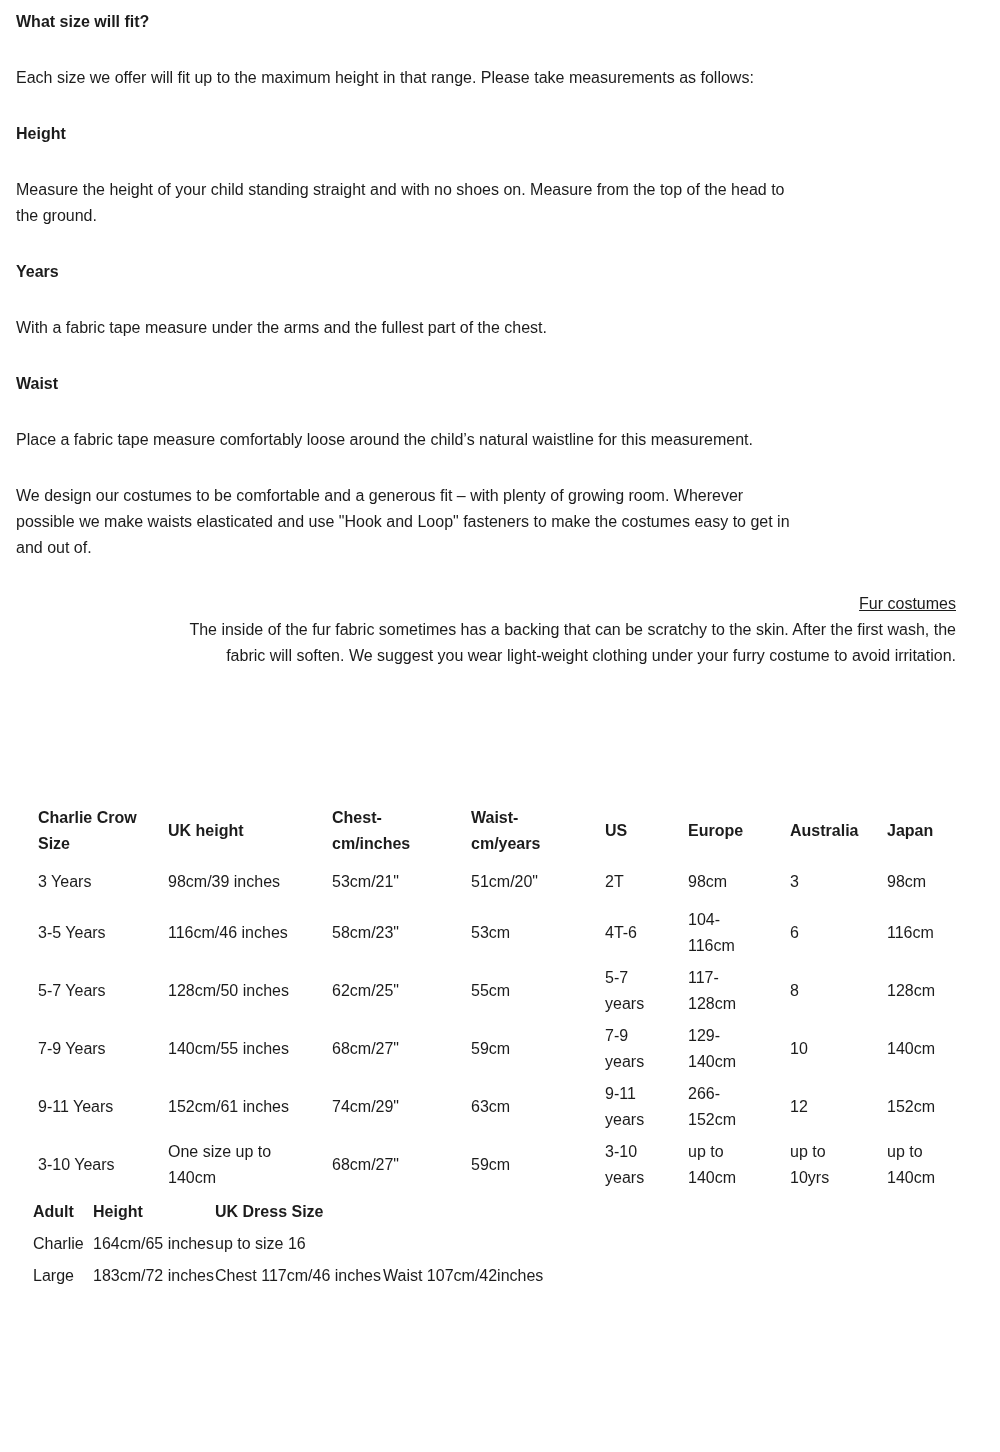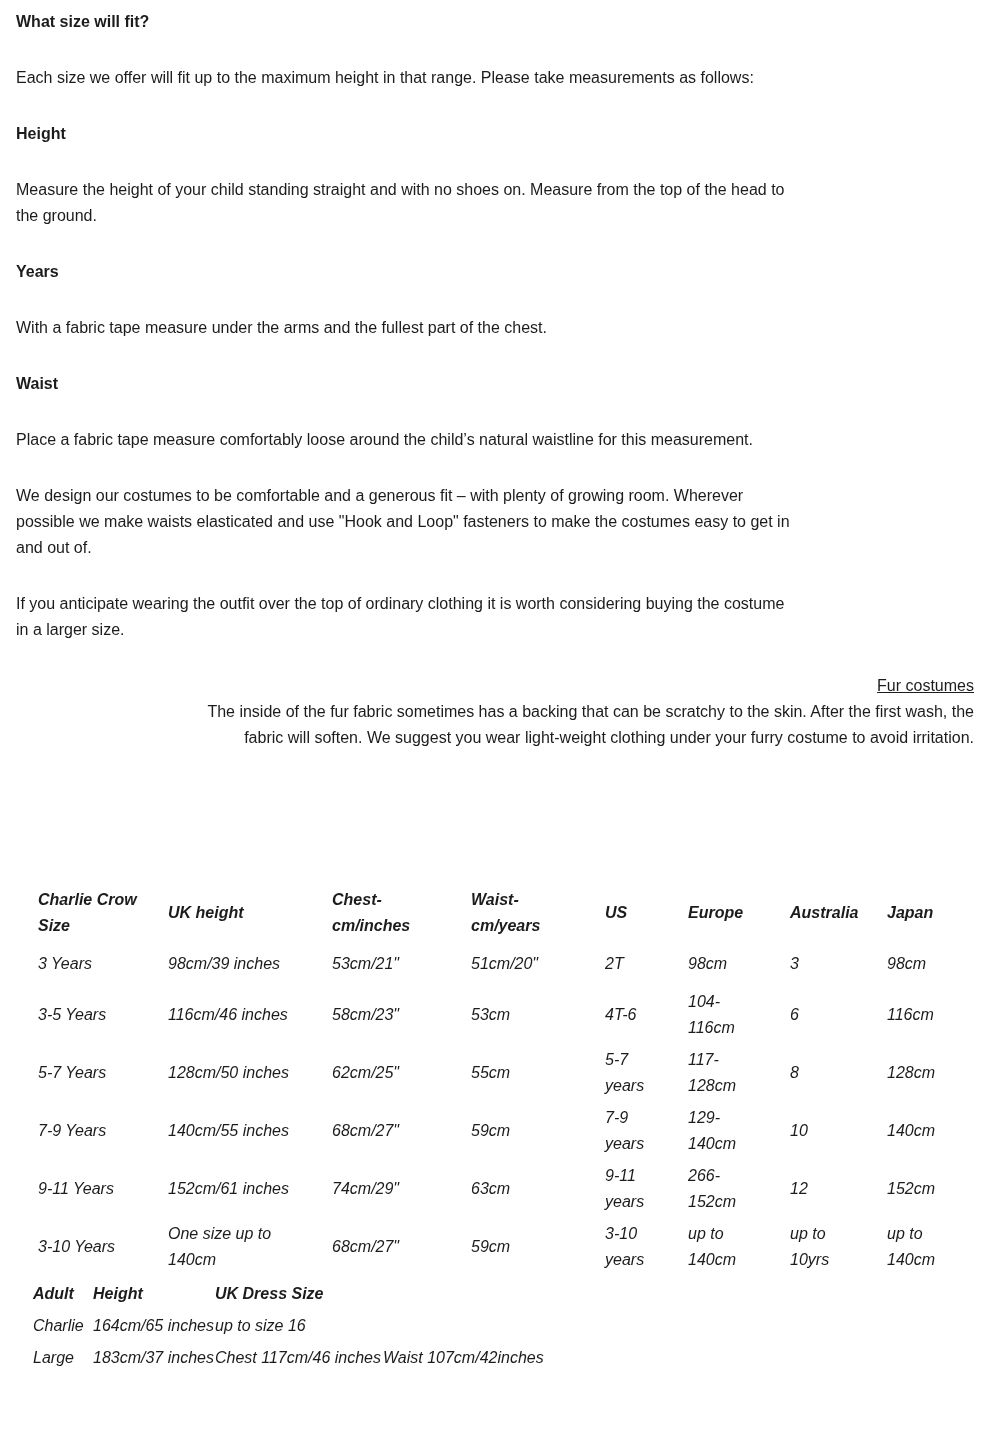--- a/index.html
+++ b/index.html
@@ -10,21 +10,21 @@
   body {
     width: 1000px;
     height: 1452px;
     overflow: hidden;
     font-family: "Liberation Sans", sans-serif;
     font-size: 16px;
     line-height: 26px;
     color: #1c1c1c;
   }
   .doc {
-    padding: 9px 26px 0 16px;
+    padding: 9px 44px 0 16px;
     box-sizing: border-box;
   }
   .doc p {
     margin: 0 0 30px 0;
     white-space: pre-line;
   }
   .h {
     font-weight: 700;
   }
   .underline {
@@ -35,21 +35,20 @@
     text-align: right;
   }
   .doc p.fur-body {
     margin-bottom: 0;
     text-align: right;
   }
   table {
     border-collapse: collapse;
     table-layout: fixed;
     border: none;
-    font-style: italic;
   }
   th, td {
     border: none;
     text-align: left;
     vertical-align: middle;
     white-space: pre-line;
     font-weight: normal;
     padding: 0 4px 0 6px;
   }
   th { font-weight: 700; }
@@ -86,22 +85,20 @@
   <p class="h">Years</p>
   <p>With a fabric tape measure under the arms and the fullest part of the chest.</p>
 
   <p class="h">Waist</p>
   <p>Place a fabric tape measure comfortably loose around the child’s natural waistline for this measurement.</p>
 
   <p>We design our costumes to be comfortable and a generous fit – with plenty of growing room. Wherever
 possible we make waists elasticated and use "Hook and Loop" fasteners to make the costumes easy to get in
 and out of.</p>
 
-  <p>If you anticipate wearing the outfit over the top of ordinary clothing it is worth considering buying the costume
-in a larger size.</p>
 
   <p class="underline fur-heading">Fur costumes</p>
   <p class="fur-body">The inside of the fur fabric sometimes has a backing that can be scratchy to the skin. After the first wash, the
 fabric will soften. We suggest you wear light-weight clothing under your furry costume to avoid irritation.</p>
 
   <table class="size-table">
     <colgroup>
       <col style="width:130px">
       <col style="width:164px">
       <col style="width:139px">
@@ -219,20 +216,20 @@
     </thead>
     <tbody>
         <tr>
           <td>Charlie</td>
           <td>164cm/65 inches</td>
           <td>up to size 16</td>
           <td></td>
         </tr>
         <tr>
           <td>Large</td>
-          <td>183cm/37 inches</td>
+          <td>183cm/72 inches</td>
           <td>Chest 117cm/46 inches</td>
           <td>Waist 107cm/42inches</td>
         </tr>
       </tbody>
   </table>
 
 </div>
 
 </body></html>

